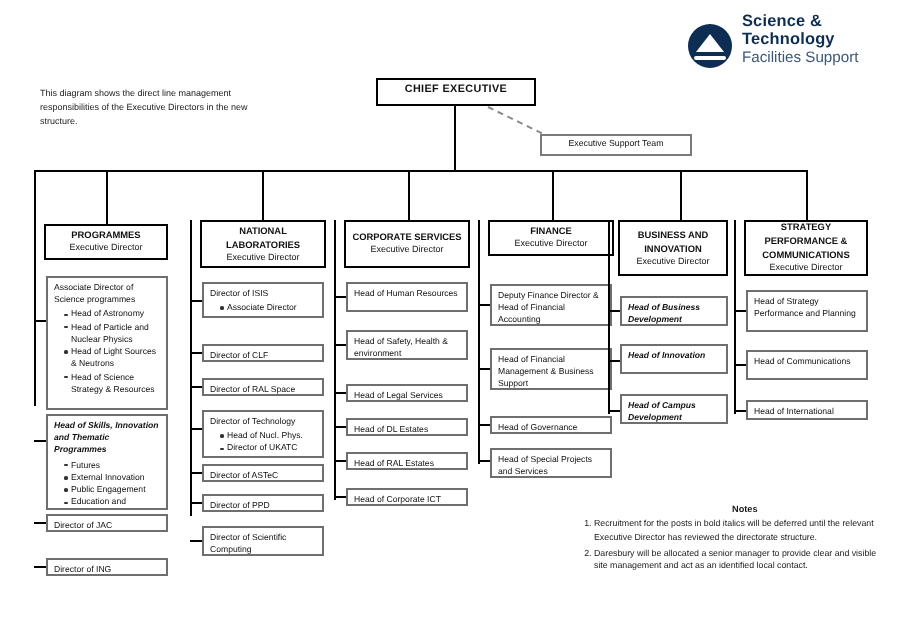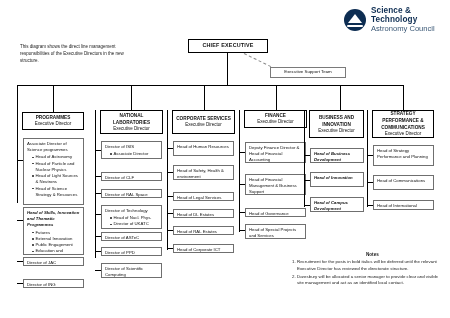--- a/index.html
+++ b/index.html
@@ -20,21 +20,21 @@
     width: 450px;
     height: 318px;
   }
 
   
   .logo-wrap {
     position: absolute;
     left: 344px;
     top: 6px;
     display: flex;
-    align-items: center;
+    align-items: flex-end;
     gap: 5px;
   }
   .logo-mark {
     width: 22px;
     height: 22px;
     border-radius: 50%;
     background: #0d2d52;
     position: relative;
     flex: none;
     overflow: hidden;
@@ -211,21 +211,21 @@
 </style>
 </head>
 <body>
 
 <div class="page">
 
   <div class="logo-wrap">
     <div class="logo-mark"></div>
     <div class="logo-text">
       <span class="logo-line1">Science &amp; Technology</span>
-      <span class="logo-line2">Astronomy Council</span>
+      <span class="logo-line2">Facilities Support</span>
     </div>
   </div>
 
   <div class="intro">This diagram shows the direct line management responsibilities of the Executive Directors in the new structure.</div>
 
   <div class="box chief">
     <span>CHIEF EXECUTIVE</span>
   </div>
 
   <div class="box support">

